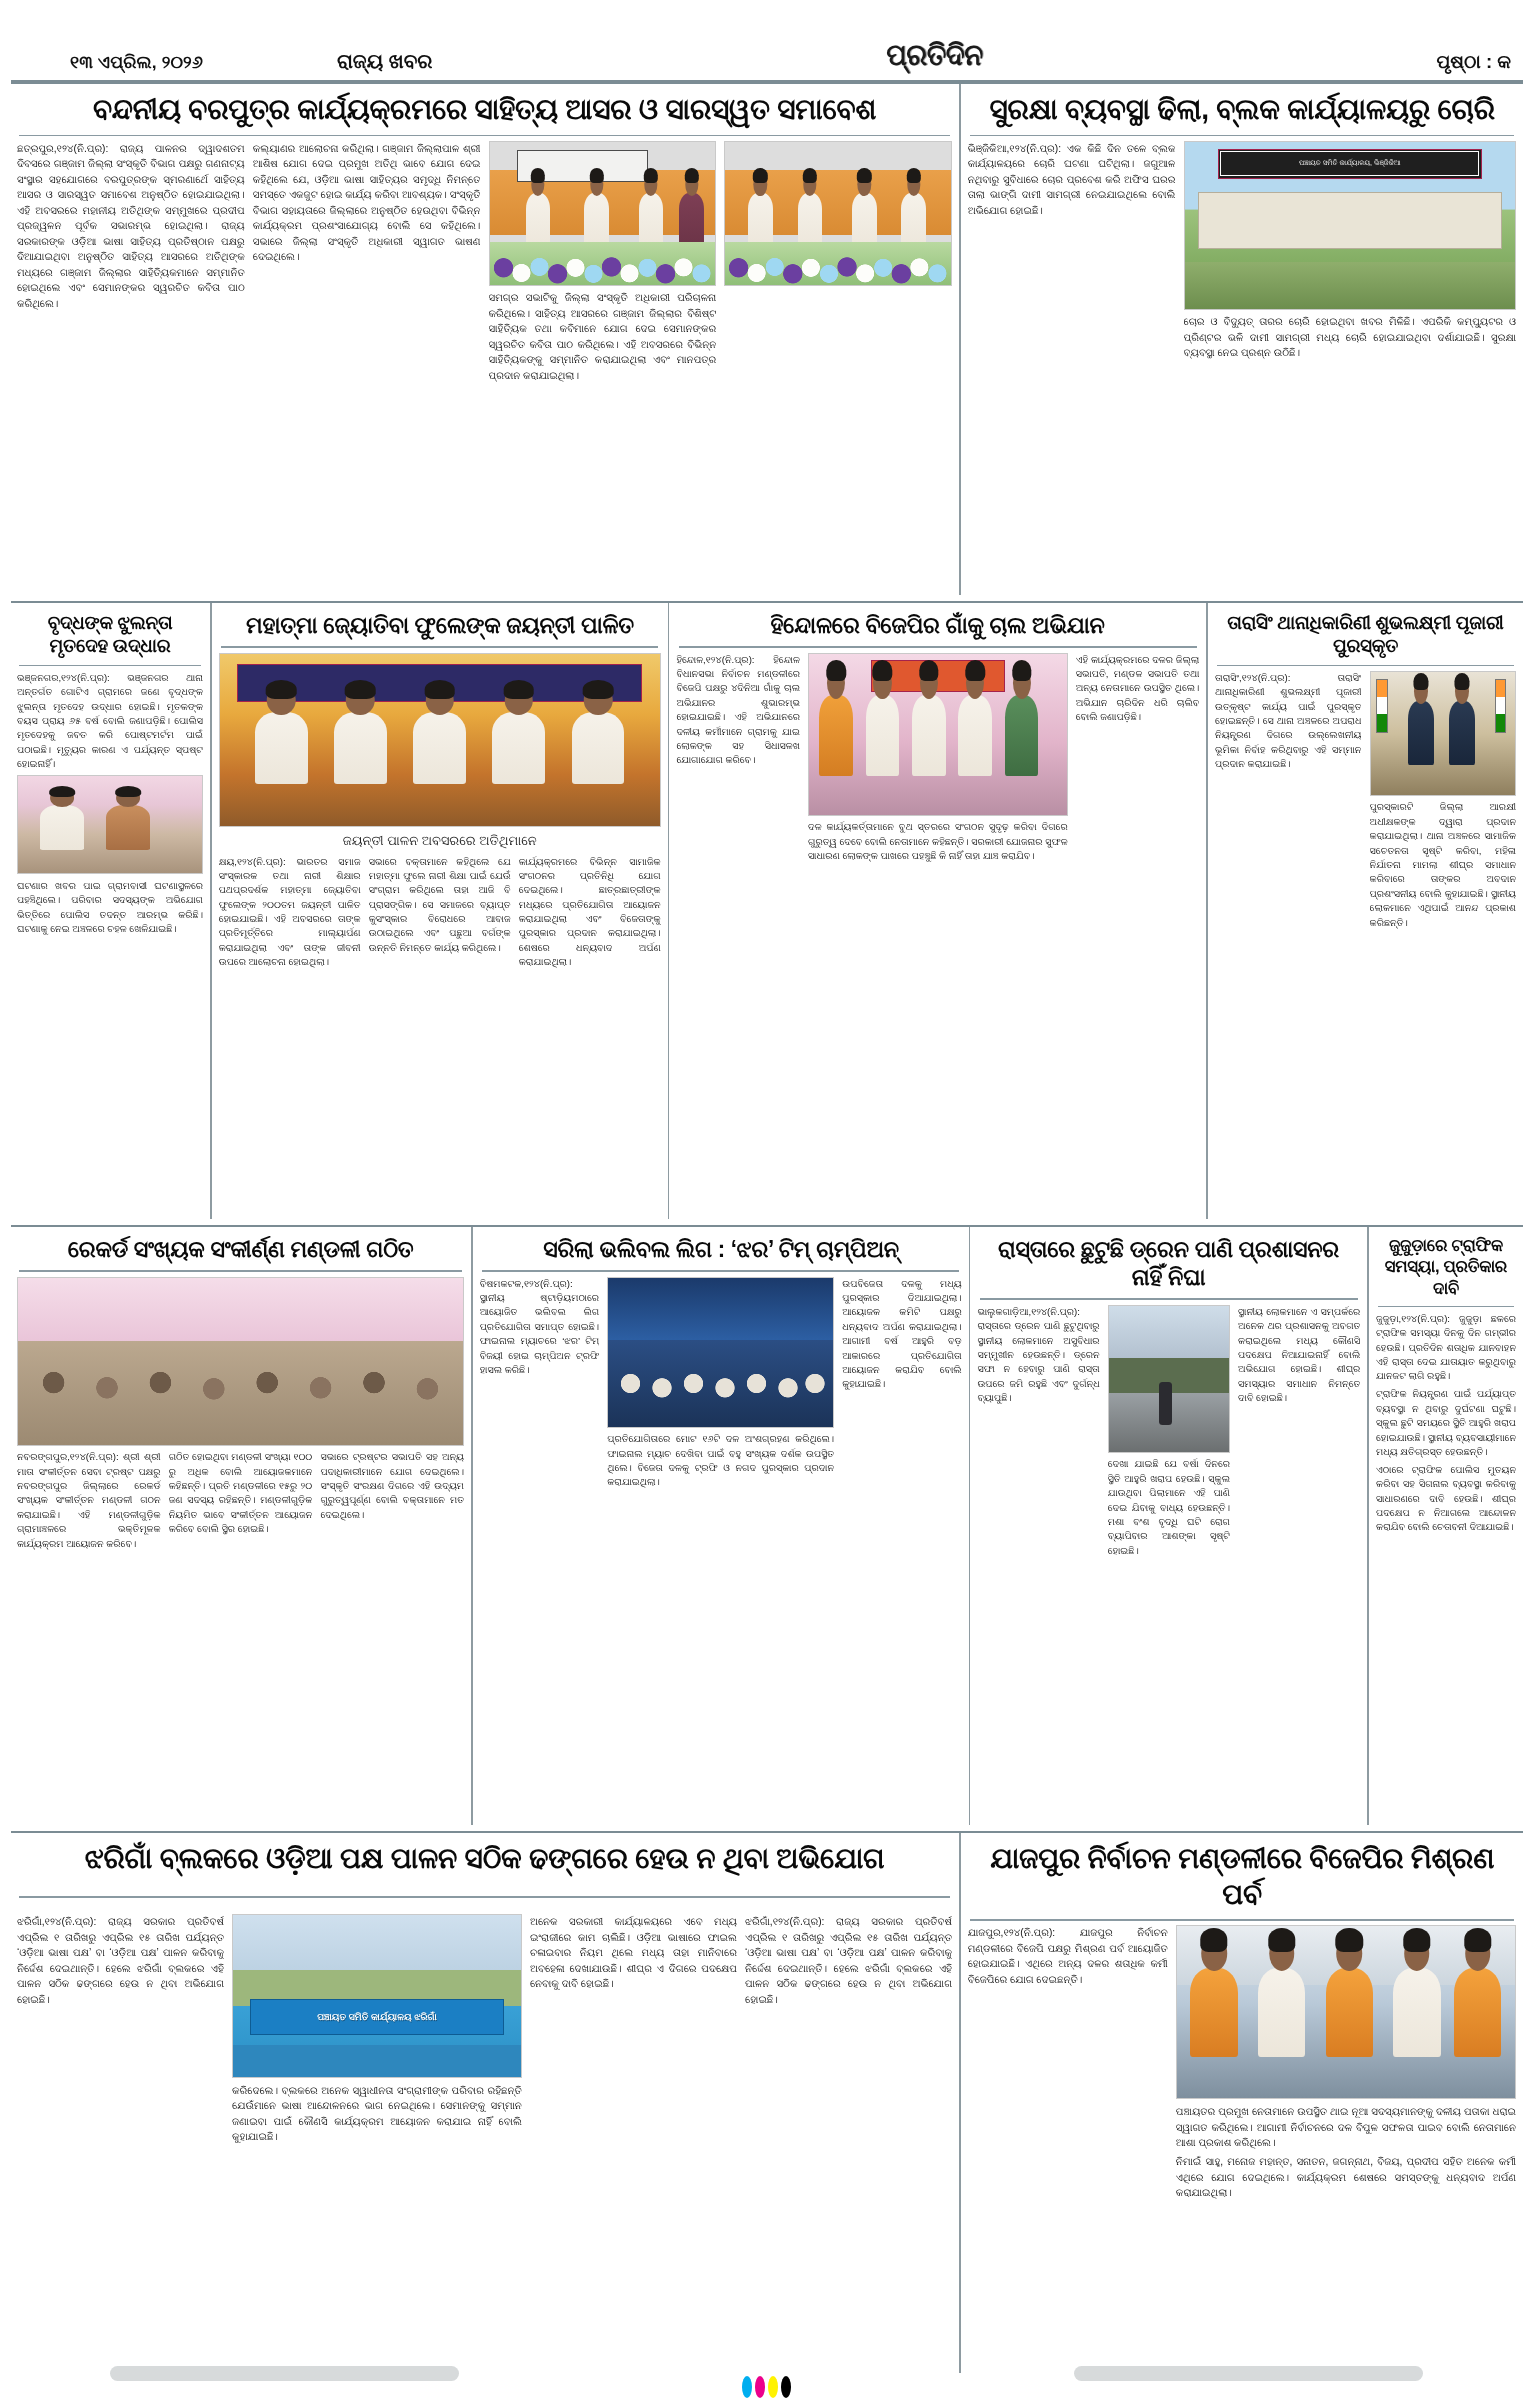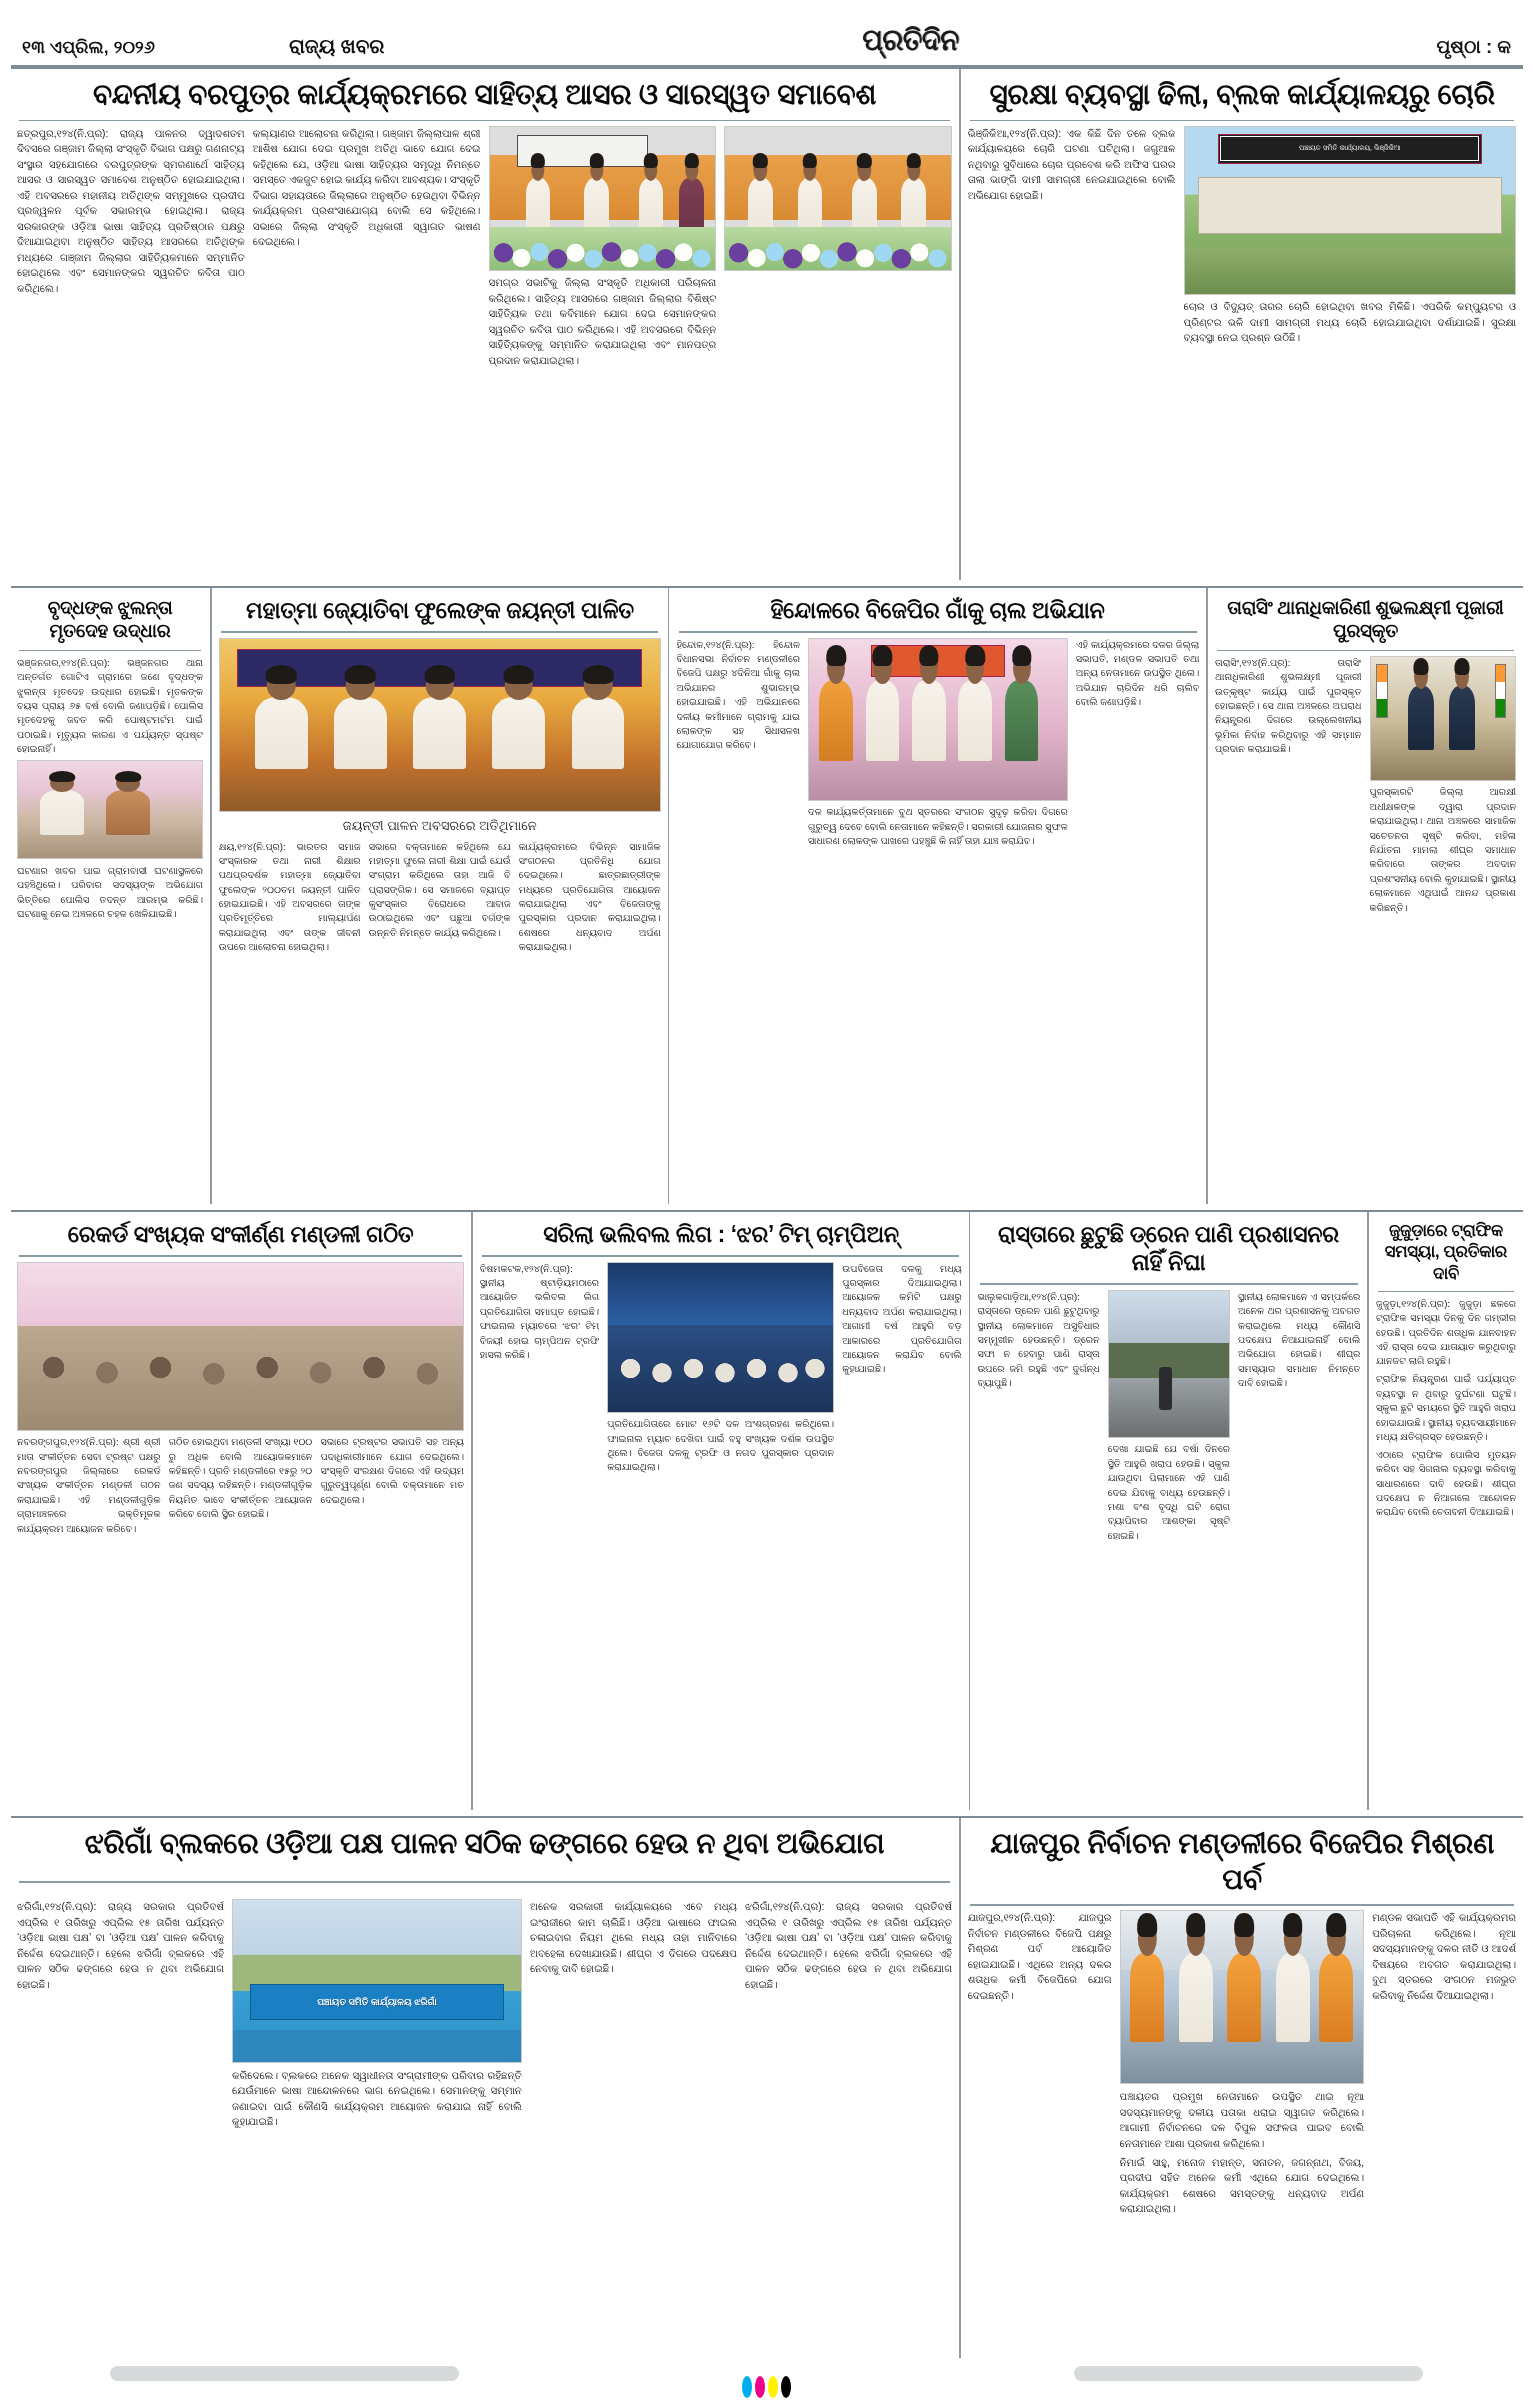--- a/index.html
+++ b/index.html
@@ -18,21 +18,22 @@
     padding: 0;
     overflow: hidden;
   }
 
   
   .masthead {
     display: flex;
     align-items: flex-end;
     justify-content: space-between;
     padding: 22px 22px 7px 22px;
-    height: 65px;
+    height: 80px;
+    margin-left: 48px;
   }
   .mh-date {
     font-size: 17.4px;
     font-weight: 700;
     color: #111;
     letter-spacing: 0.1px;
     white-space: nowrap;
   }
   .mh-section {
     font-size: 20px;
@@ -560,23 +561,20 @@
               <div class="ph-person" style="left:4%;width:14%;height:52%;background:linear-gradient(#f4a23c,#d97d22);"></div>
               <div class="ph-person" style="left:24%;width:14%;height:52%;"></div>
               <div class="ph-person" style="left:44%;width:14%;height:52%;background:linear-gradient(#f4a23c,#d97d22);"></div>
               <div class="ph-person" style="left:64%;width:14%;height:52%;"></div>
               <div class="ph-person" style="left:82%;width:14%;height:52%;background:linear-gradient(#f4a23c,#d97d22);"></div>
             </div>
           </div>
           <p>ପଞ୍ଚାୟତର ପ୍ରମୁଖ ନେତାମାନେ ଉପସ୍ଥିତ ଥାଇ ନୂଆ ସଦସ୍ୟମାନଙ୍କୁ ଦଳୀୟ ପତାକା ଧରାଇ ସ୍ୱାଗତ କରିଥିଲେ। ଆଗାମୀ ନିର୍ବାଚନରେ ଦଳ ବିପୁଳ ସଫଳତା ପାଇବ ବୋଲି ନେତାମାନେ ଆଶା ପ୍ରକାଶ କରିଥିଲେ।</p>
           <p>ନିମାଇଁ ସାହୁ, ମନୋଜ ମହାନ୍ତ, ସନାତନ, ଜଗନ୍ନାଥ, ବିଜୟ, ପ୍ରଦୀପ ସହିତ ଅନେକ କର୍ମୀ ଏଥିରେ ଯୋଗ ଦେଇଥିଲେ। କାର୍ଯ୍ୟକ୍ରମ ଶେଷରେ ସମସ୍ତଙ୍କୁ ଧନ୍ୟବାଦ ଅର୍ପଣ କରାଯାଇଥିଲା।</p>
         </div>
-        <div class="col">
-          <p>ମଣ୍ଡଳ ସଭାପତି ଏହି କାର୍ଯ୍ୟକ୍ରମର ପରିଚାଳନା କରିଥିଲେ। ନୂଆ ସଦସ୍ୟମାନଙ୍କୁ ଦଳର ନୀତି ଓ ଆଦର୍ଶ ବିଷୟରେ ଅବଗତ କରାଯାଇଥିଲା। ବୁଥ ସ୍ତରରେ ସଂଗଠନ ମଜଭୁତ କରିବାକୁ ନିର୍ଦ୍ଦେଶ ଦିଆଯାଇଥିଲା।</p>
-        </div>
       </div>
     </div>
   </div>
 
   <div class="reg-bar">
     <div class="reg-shoulder reg-left" style="bottom:16.3px;"></div>
     <div class="reg-dot" style="background:#00aeef;"></div>
     <div class="reg-dot" style="background:#ec008c;"></div>
     <div class="reg-dot" style="background:#fff200;"></div>
     <div class="reg-dot" style="background:#000000;"></div>

